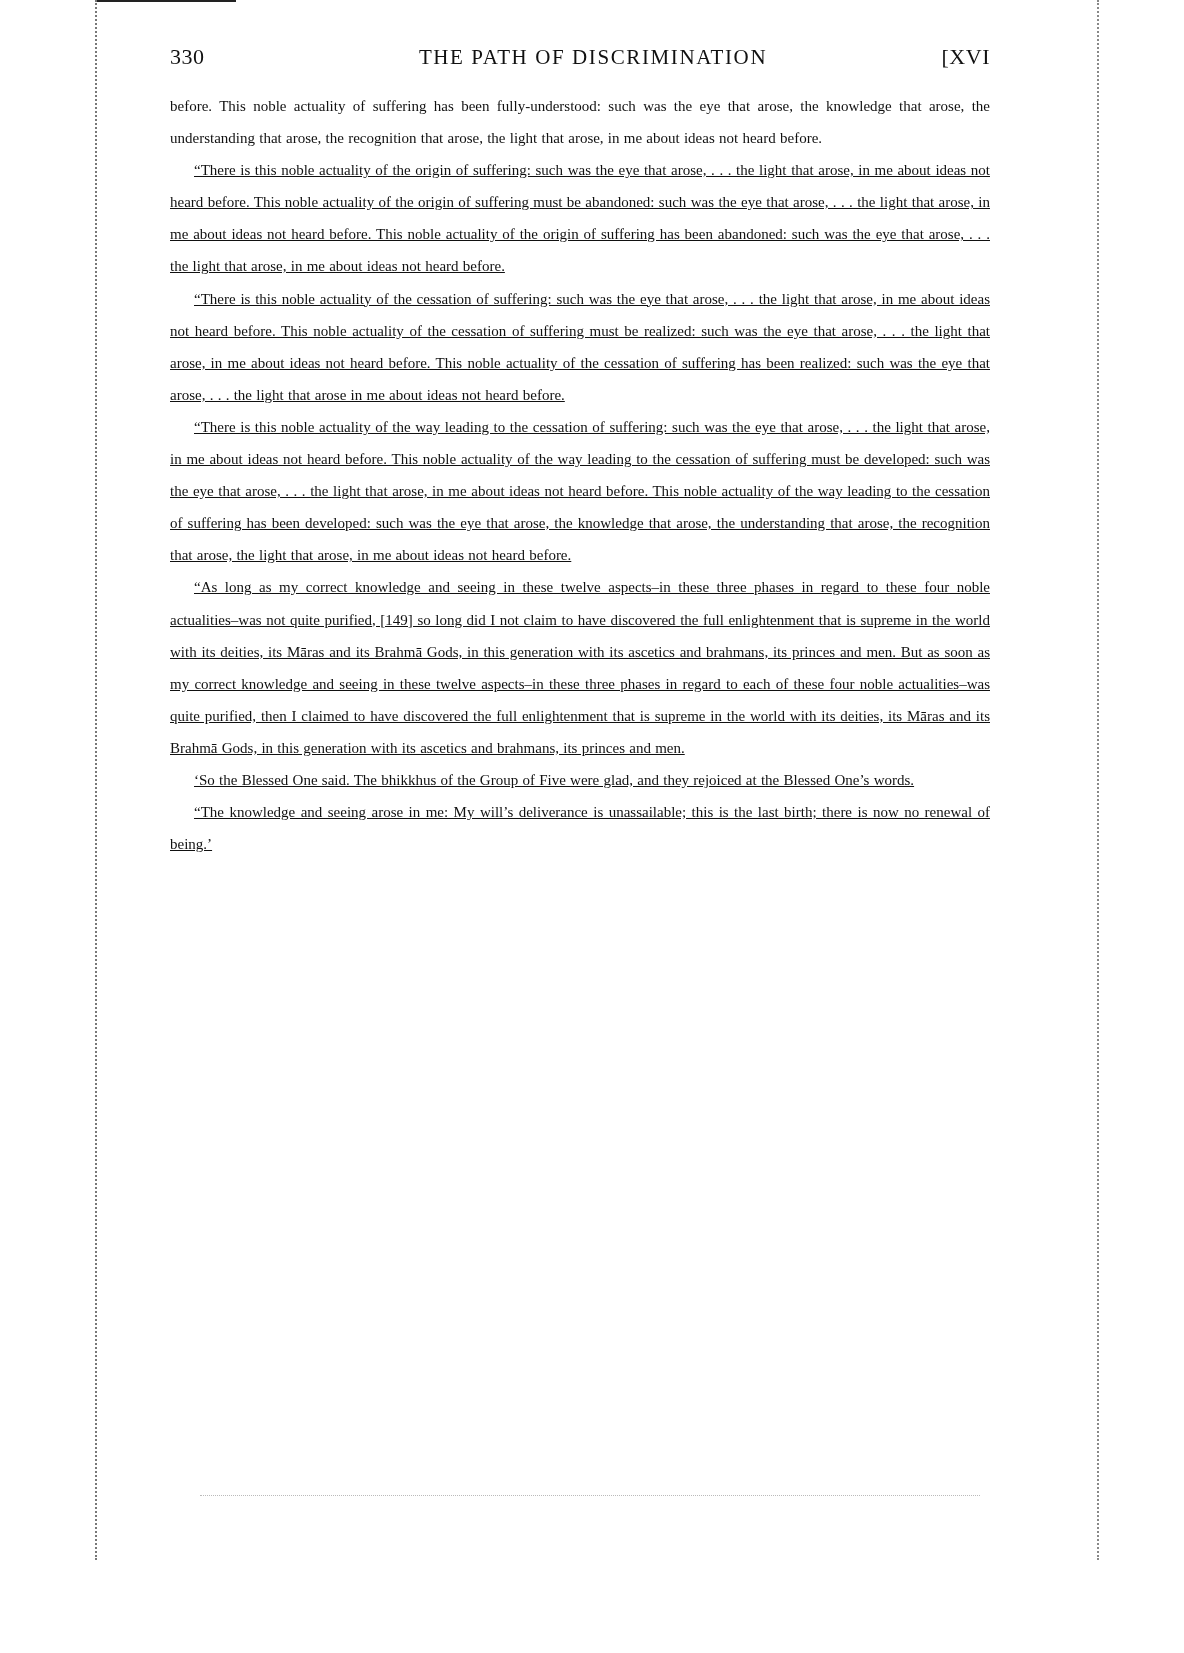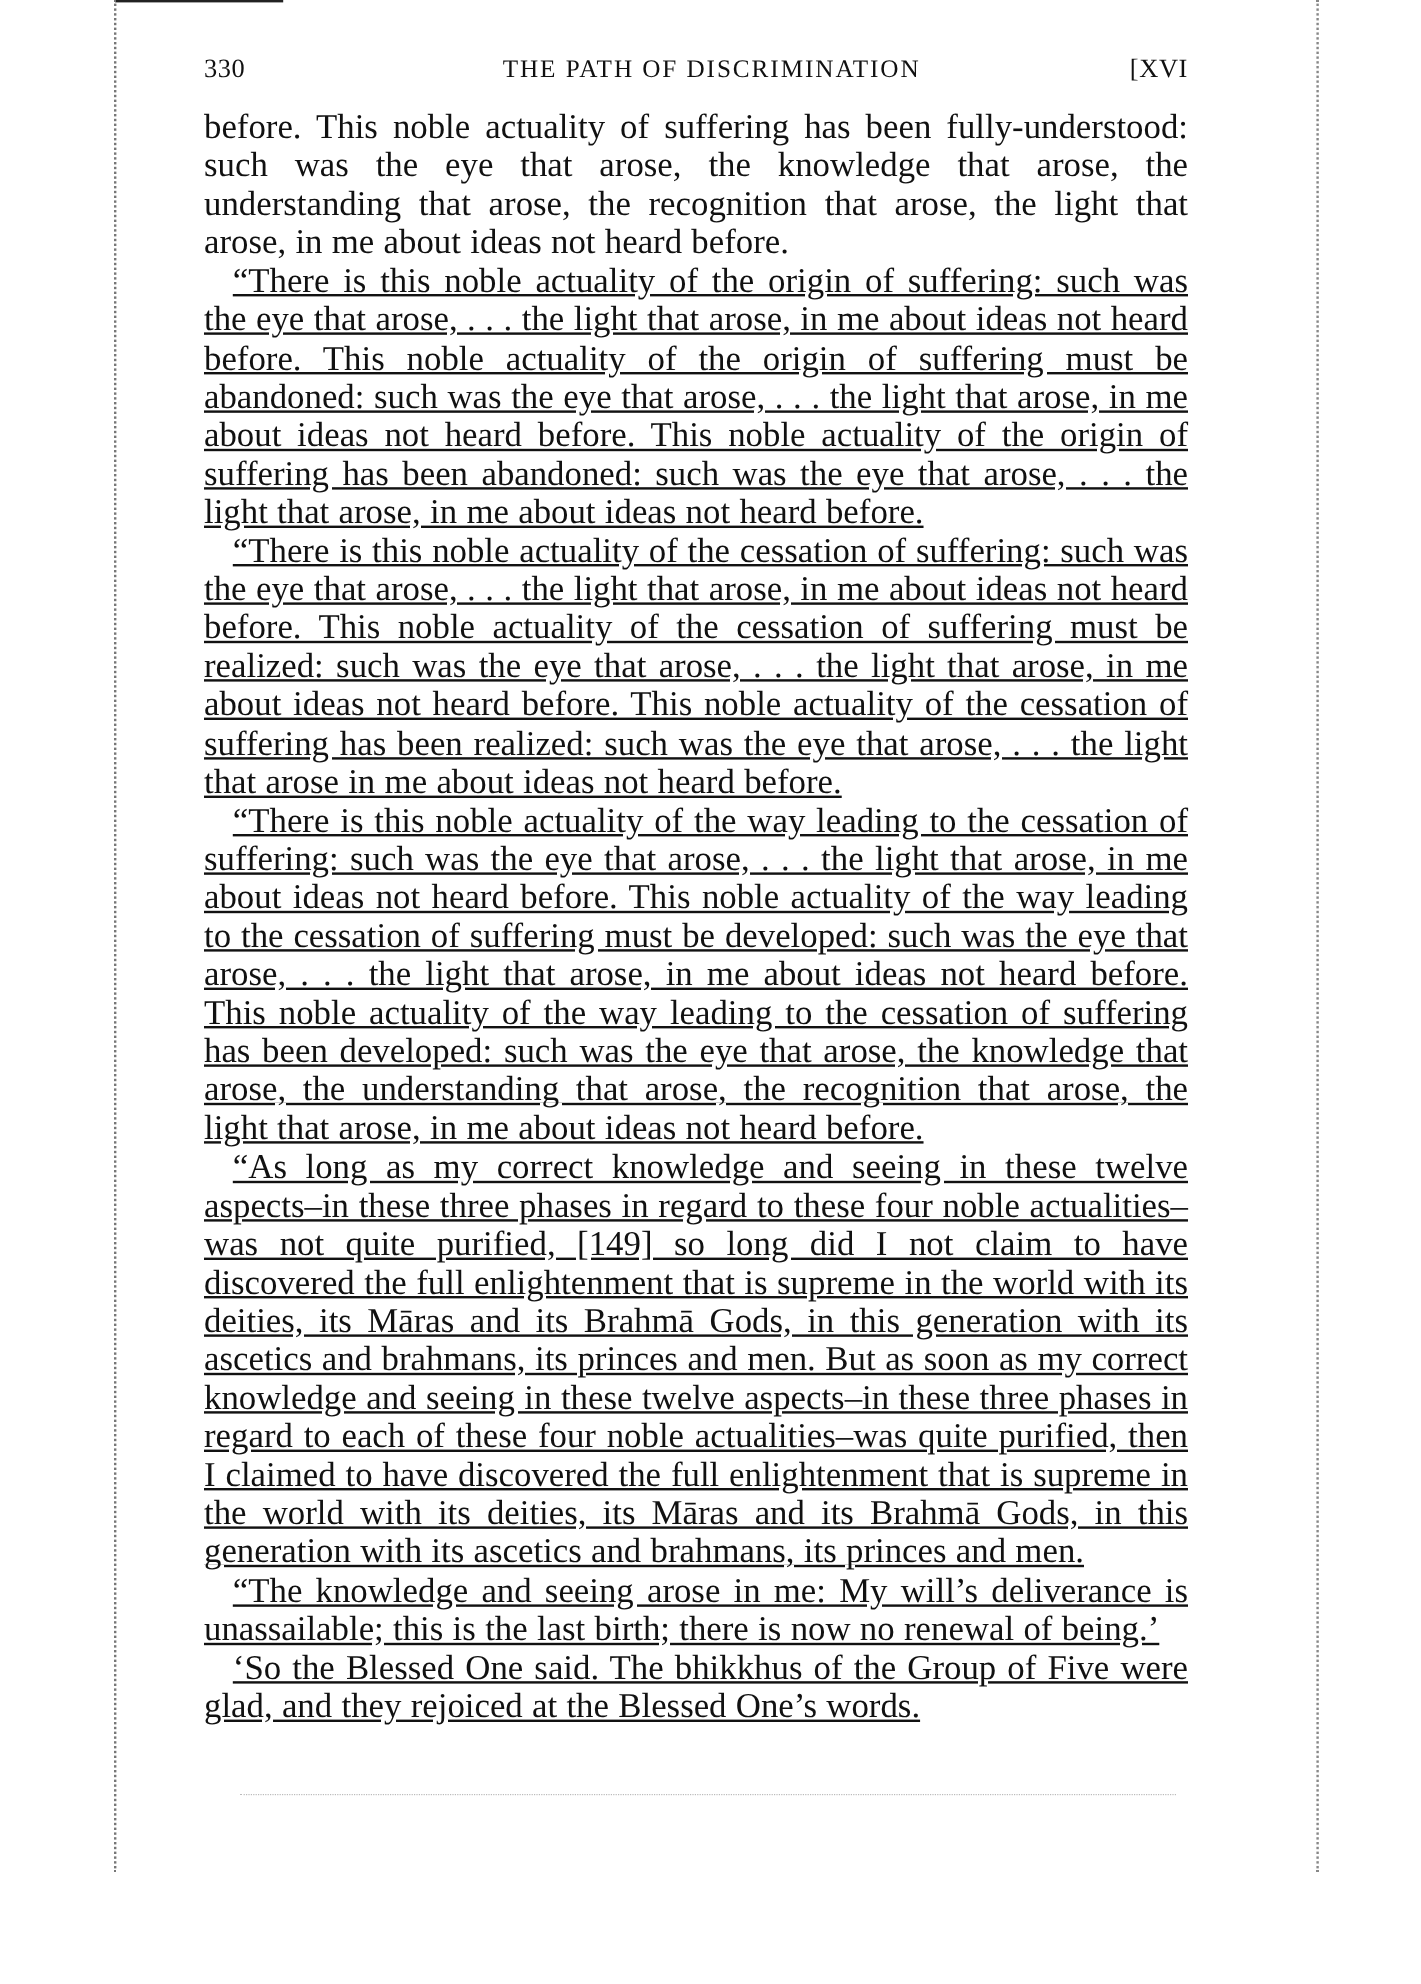--- a/index.html
+++ b/index.html
@@ -21,21 +21,21 @@
   }
   .page {
     position: absolute; left: 170px; top: 36px; width: 820px;
   }
   .running-head {
     display: flex; justify-content: space-between; align-items: flex-end;
     height: 34px; font-size: 22px; letter-spacing: 0.5px;
   }
   .running-head .title { letter-spacing: 1.6px; font-size: 21px; padding-left: 40px; }
   .body-text {
-    margin-top: 20px; font-size: 29px; line-height: 32.1px;
+    margin-top: 20px; font-size: 15px; line-height: 32.1px;
     text-align: justify; word-spacing: 0.5px;
   }
   .body-text p { margin: 0; text-indent: 0; }
   .body-text p.indent { text-indent: 24px; text-decoration: underline; }
   .speck-row {
     position: absolute; left: 200px; top: 1495px; width: 780px; height: 8px;
     border-top: 1px dotted #bbb;
   }
 </style>
 </head>
@@ -51,18 +51,18 @@
     <span class="title">THE PATH OF DISCRIMINATION</span>
     <span>[XVI</span>
   </div>
 
   <div class="body-text">
     <p>before. This noble actuality of suffering has been fully-understood: such was the eye that arose, the knowledge that arose, the understanding that arose, the recognition that arose, the light that arose, in me about ideas not heard before.</p>
     <p class="indent">“There is this noble actuality of the origin of suffering: such was the eye that arose, . . . the light that arose, in me about ideas not heard before. This noble actuality of the origin of suffering must be abandoned: such was the eye that arose, . . . the light that arose, in me about ideas not heard before. This noble actuality of the origin of suffering has been abandoned: such was the eye that arose, . . . the light that arose, in me about ideas not heard before.</p>
     <p class="indent">“There is this noble actuality of the cessation of suffering: such was the eye that arose, . . . the light that arose, in me about ideas not heard before. This noble actuality of the cessation of suffering must be realized: such was the eye that arose, . . . the light that arose, in me about ideas not heard before. This noble actuality of the cessation of suffering has been realized: such was the eye that arose, . . . the light that arose in me about ideas not heard before.</p>
     <p class="indent">“There is this noble actuality of the way leading to the cessation of suffering: such was the eye that arose, . . . the light that arose, in me about ideas not heard before. This noble actuality of the way leading to the cessation of suffering must be developed: such was the eye that arose, . . . the light that arose, in me about ideas not heard before. This noble actuality of the way leading to the cessation of suffering has been developed: such was the eye that arose, the knowledge that arose, the understanding that arose, the recognition that arose, the light that arose, in me about ideas not heard before.</p>
     <p class="indent">“As long as my correct knowledge and seeing in these twelve aspects–in these three phases in regard to these four noble actualities–was not quite purified, [149] so long did I not claim to have discovered the full enlightenment that is supreme in the world with its deities, its Māras and its Brahmā Gods, in this generation with its ascetics and brahmans, its princes and men. But as soon as my correct knowledge and seeing in these twelve aspects–in these three phases in regard to each of these four noble actualities–was quite purified, then I claimed to have discovered the full enlightenment that is supreme in the world with its deities, its Māras and its Brahmā Gods, in this generation with its ascetics and brahmans, its princes and men.</p>
+    <p class="indent">‘So the Blessed One said. The bhikkhus of the Group of Five were glad, and they rejoiced at the Blessed One’s words.</p>
     <p class="indent">“The knowledge and seeing arose in me: My will’s deliverance is unassailable; this is the last birth; there is now no renewal of being.’</p>
-    <p class="indent">‘So the Blessed One said. The bhikkhus of the Group of Five were glad, and they rejoiced at the Blessed One’s words.</p>
   </div>
 </div>
 
 <div class="speck-row"></div>
 
 </body></html>

